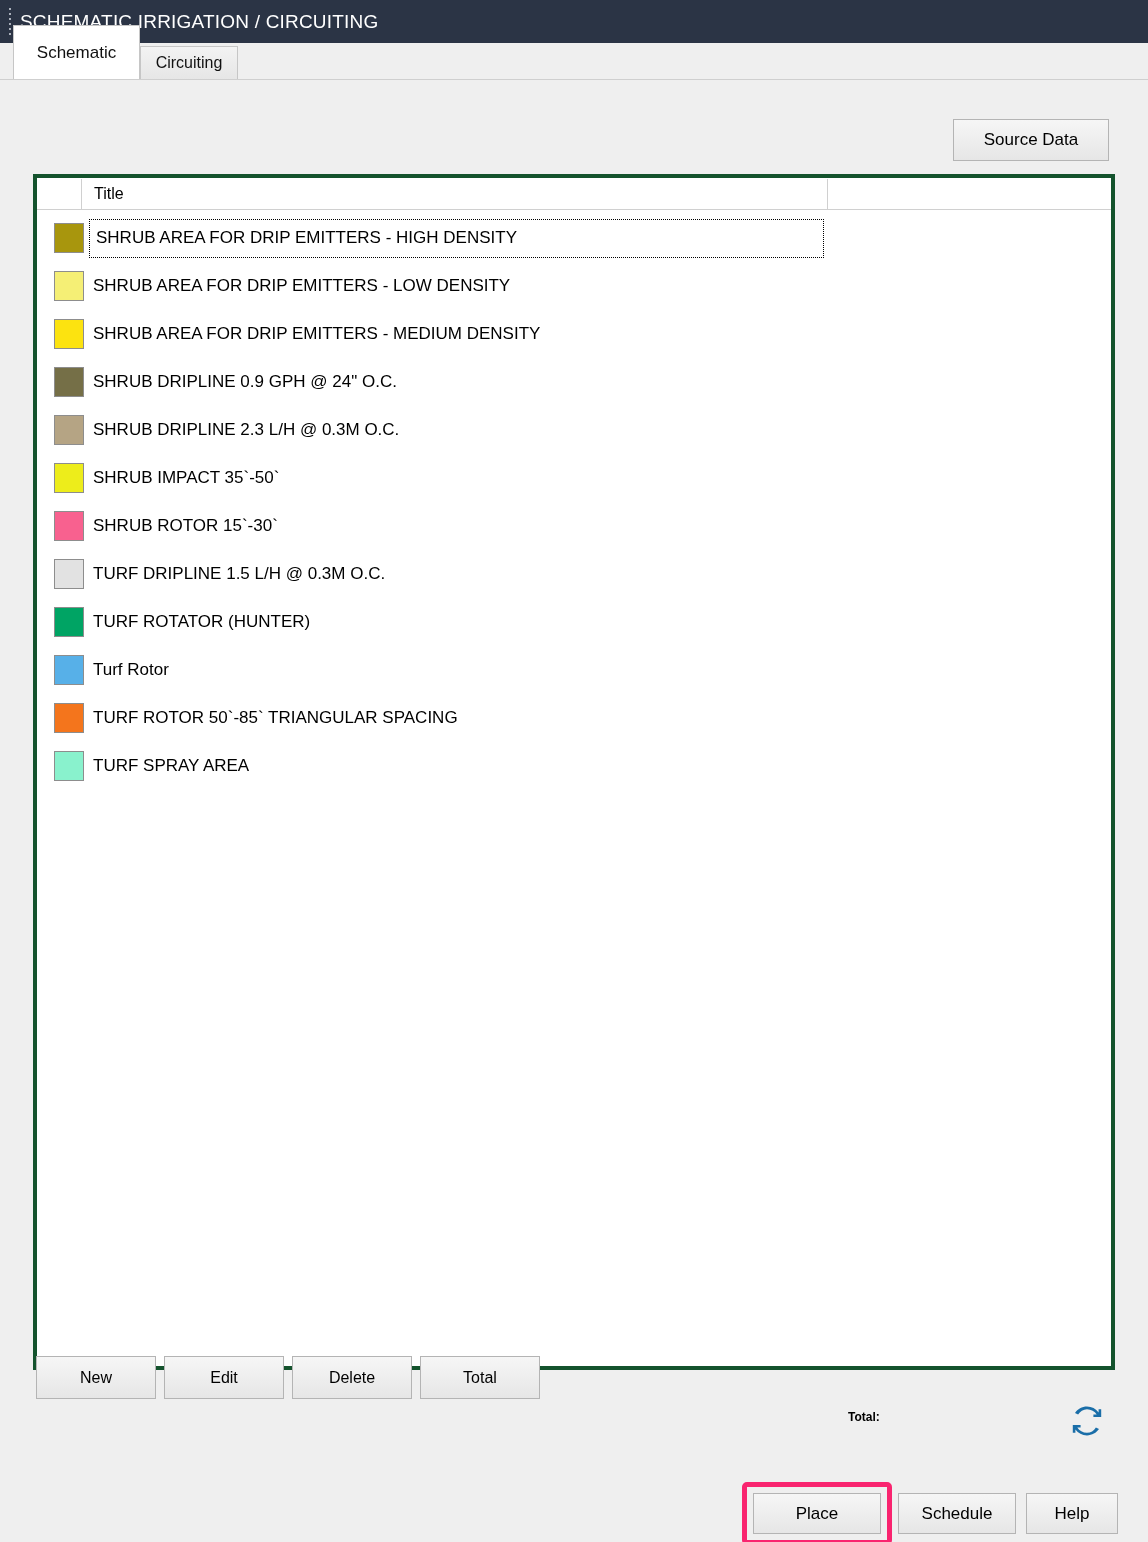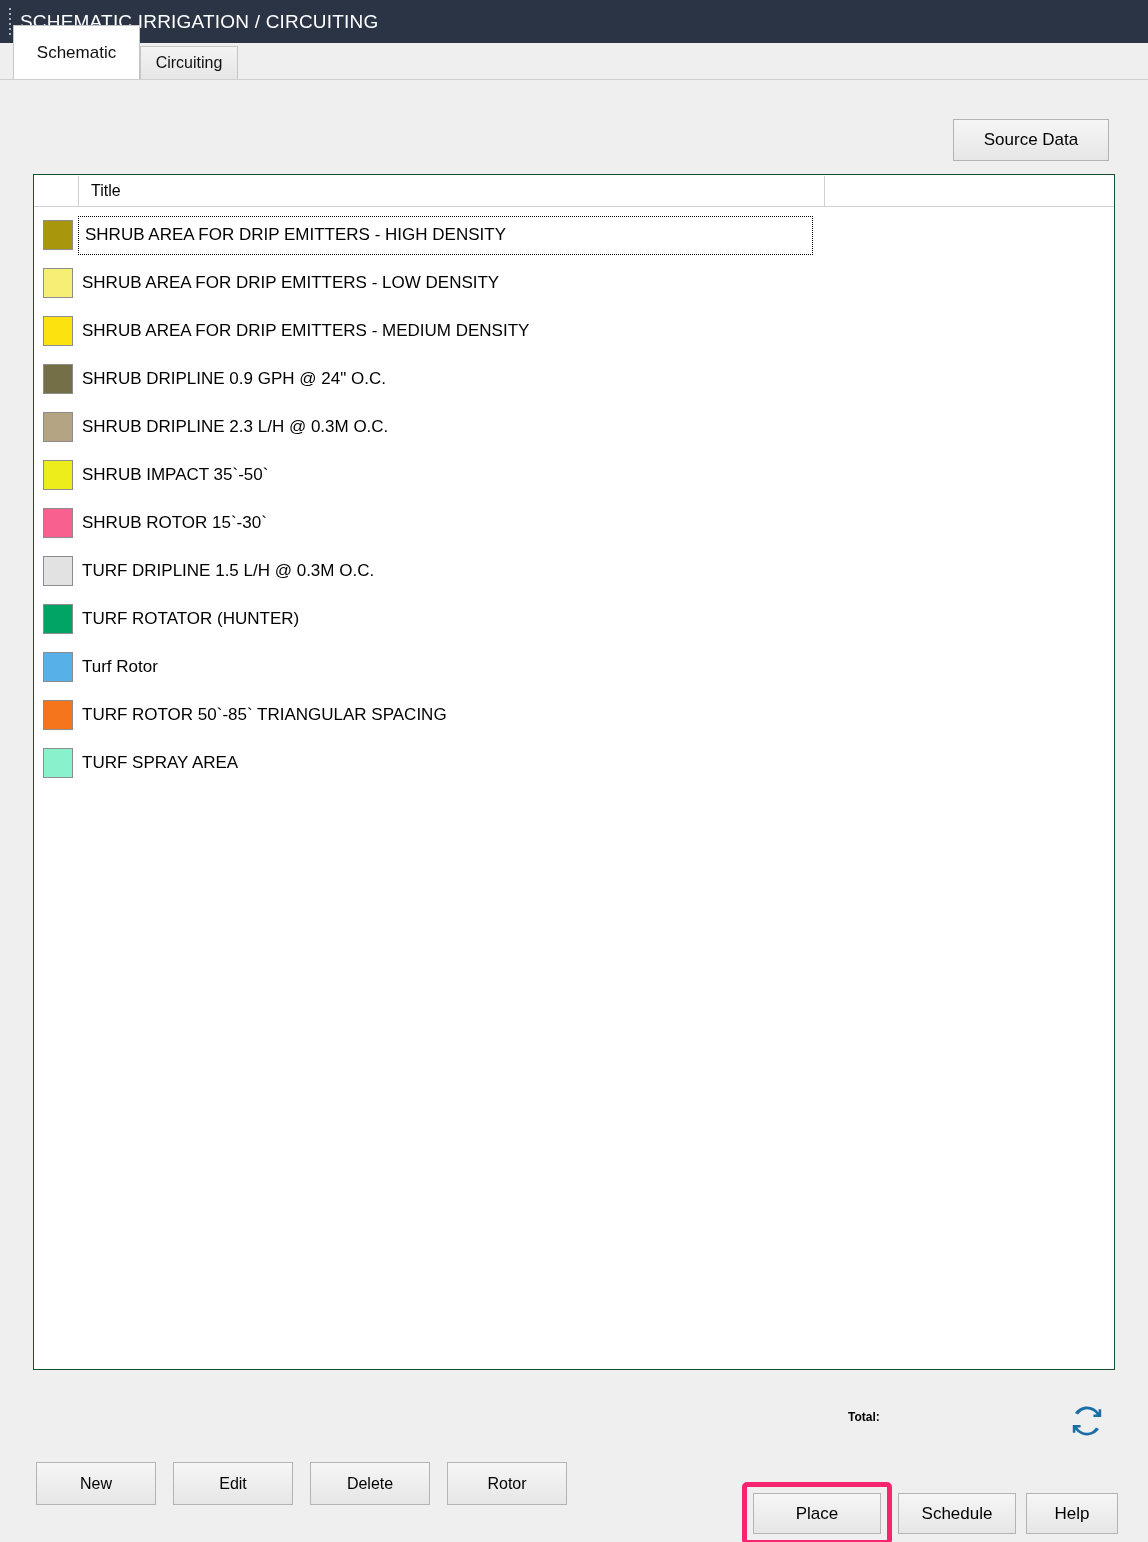--- a/index.html
+++ b/index.html
@@ -118,21 +118,21 @@
   }
 
   
   .listbox {
     position: absolute;
     left: 33px;
     top: 94px;
     width: 1082px;
     height: 1196px;
     background: #ffffff;
-    border: 1px solid #14532d;
+    border: 4px solid #14532d;
     box-sizing: border-box;
   }
   .list-header {
     height: 32px;
     display: flex;
     align-items: center;
     box-sizing: border-box;
   }
   .hdr-swatch-col {
     width: 45px;
@@ -164,21 +164,21 @@
   }
 
   .rows {
     padding-top: 4px;
   }
   .row {
     height: 48px;
     display: flex;
     align-items: center;
     box-sizing: border-box;
-    padding-left: 9px;
+    padding-left: 17px;
   }
   .swatch {
     width: 30px;
     height: 30px;
     border: 1px solid #8d8d8d;
     box-sizing: border-box;
     flex: 0 0 auto;
   }
   .row-label {
     margin-left: 9px;
@@ -191,23 +191,23 @@
     padding: 8px 10px 9px 6px;
     width: 735px;
     box-sizing: border-box;
     margin-left: 5px;
   }
 
   
   .bottom-row {
     position: absolute;
     left: 36px;
-    top: 1382px;
-    display: flex;
-    gap: 16px;
+    top: 1276px;
+    display: flex;
+    gap: 7px;
   }
   .bottom-row button {
     width: 120px;
     height: 43px;
     margin-right: 1px;
   }
   .total-label {
     position: absolute;
     left: 848px;
     top: 1330px;
@@ -348,21 +348,21 @@
           <div class="swatch" style="background: rgb(137, 242, 205);"></div>
           <div class="row-label">TURF SPRAY AREA</div>
         </div>
       </div>
   </div>
 
   <div class="bottom-row">
     <button class="btn">New</button>
     <button class="btn">Edit</button>
     <button class="btn">Delete</button>
-    <button class="btn">Rotor</button>
+    <button class="btn">Total</button>
   </div>
 
   <div class="total-label">
     <span>Total:</span>
     <span></span>
   </div>
 
   <div class="refresh-btn">
     <svg width="34" height="30" viewBox="0 0 34 30" aria-hidden="true">
       <g fill="#1a6ea8">

